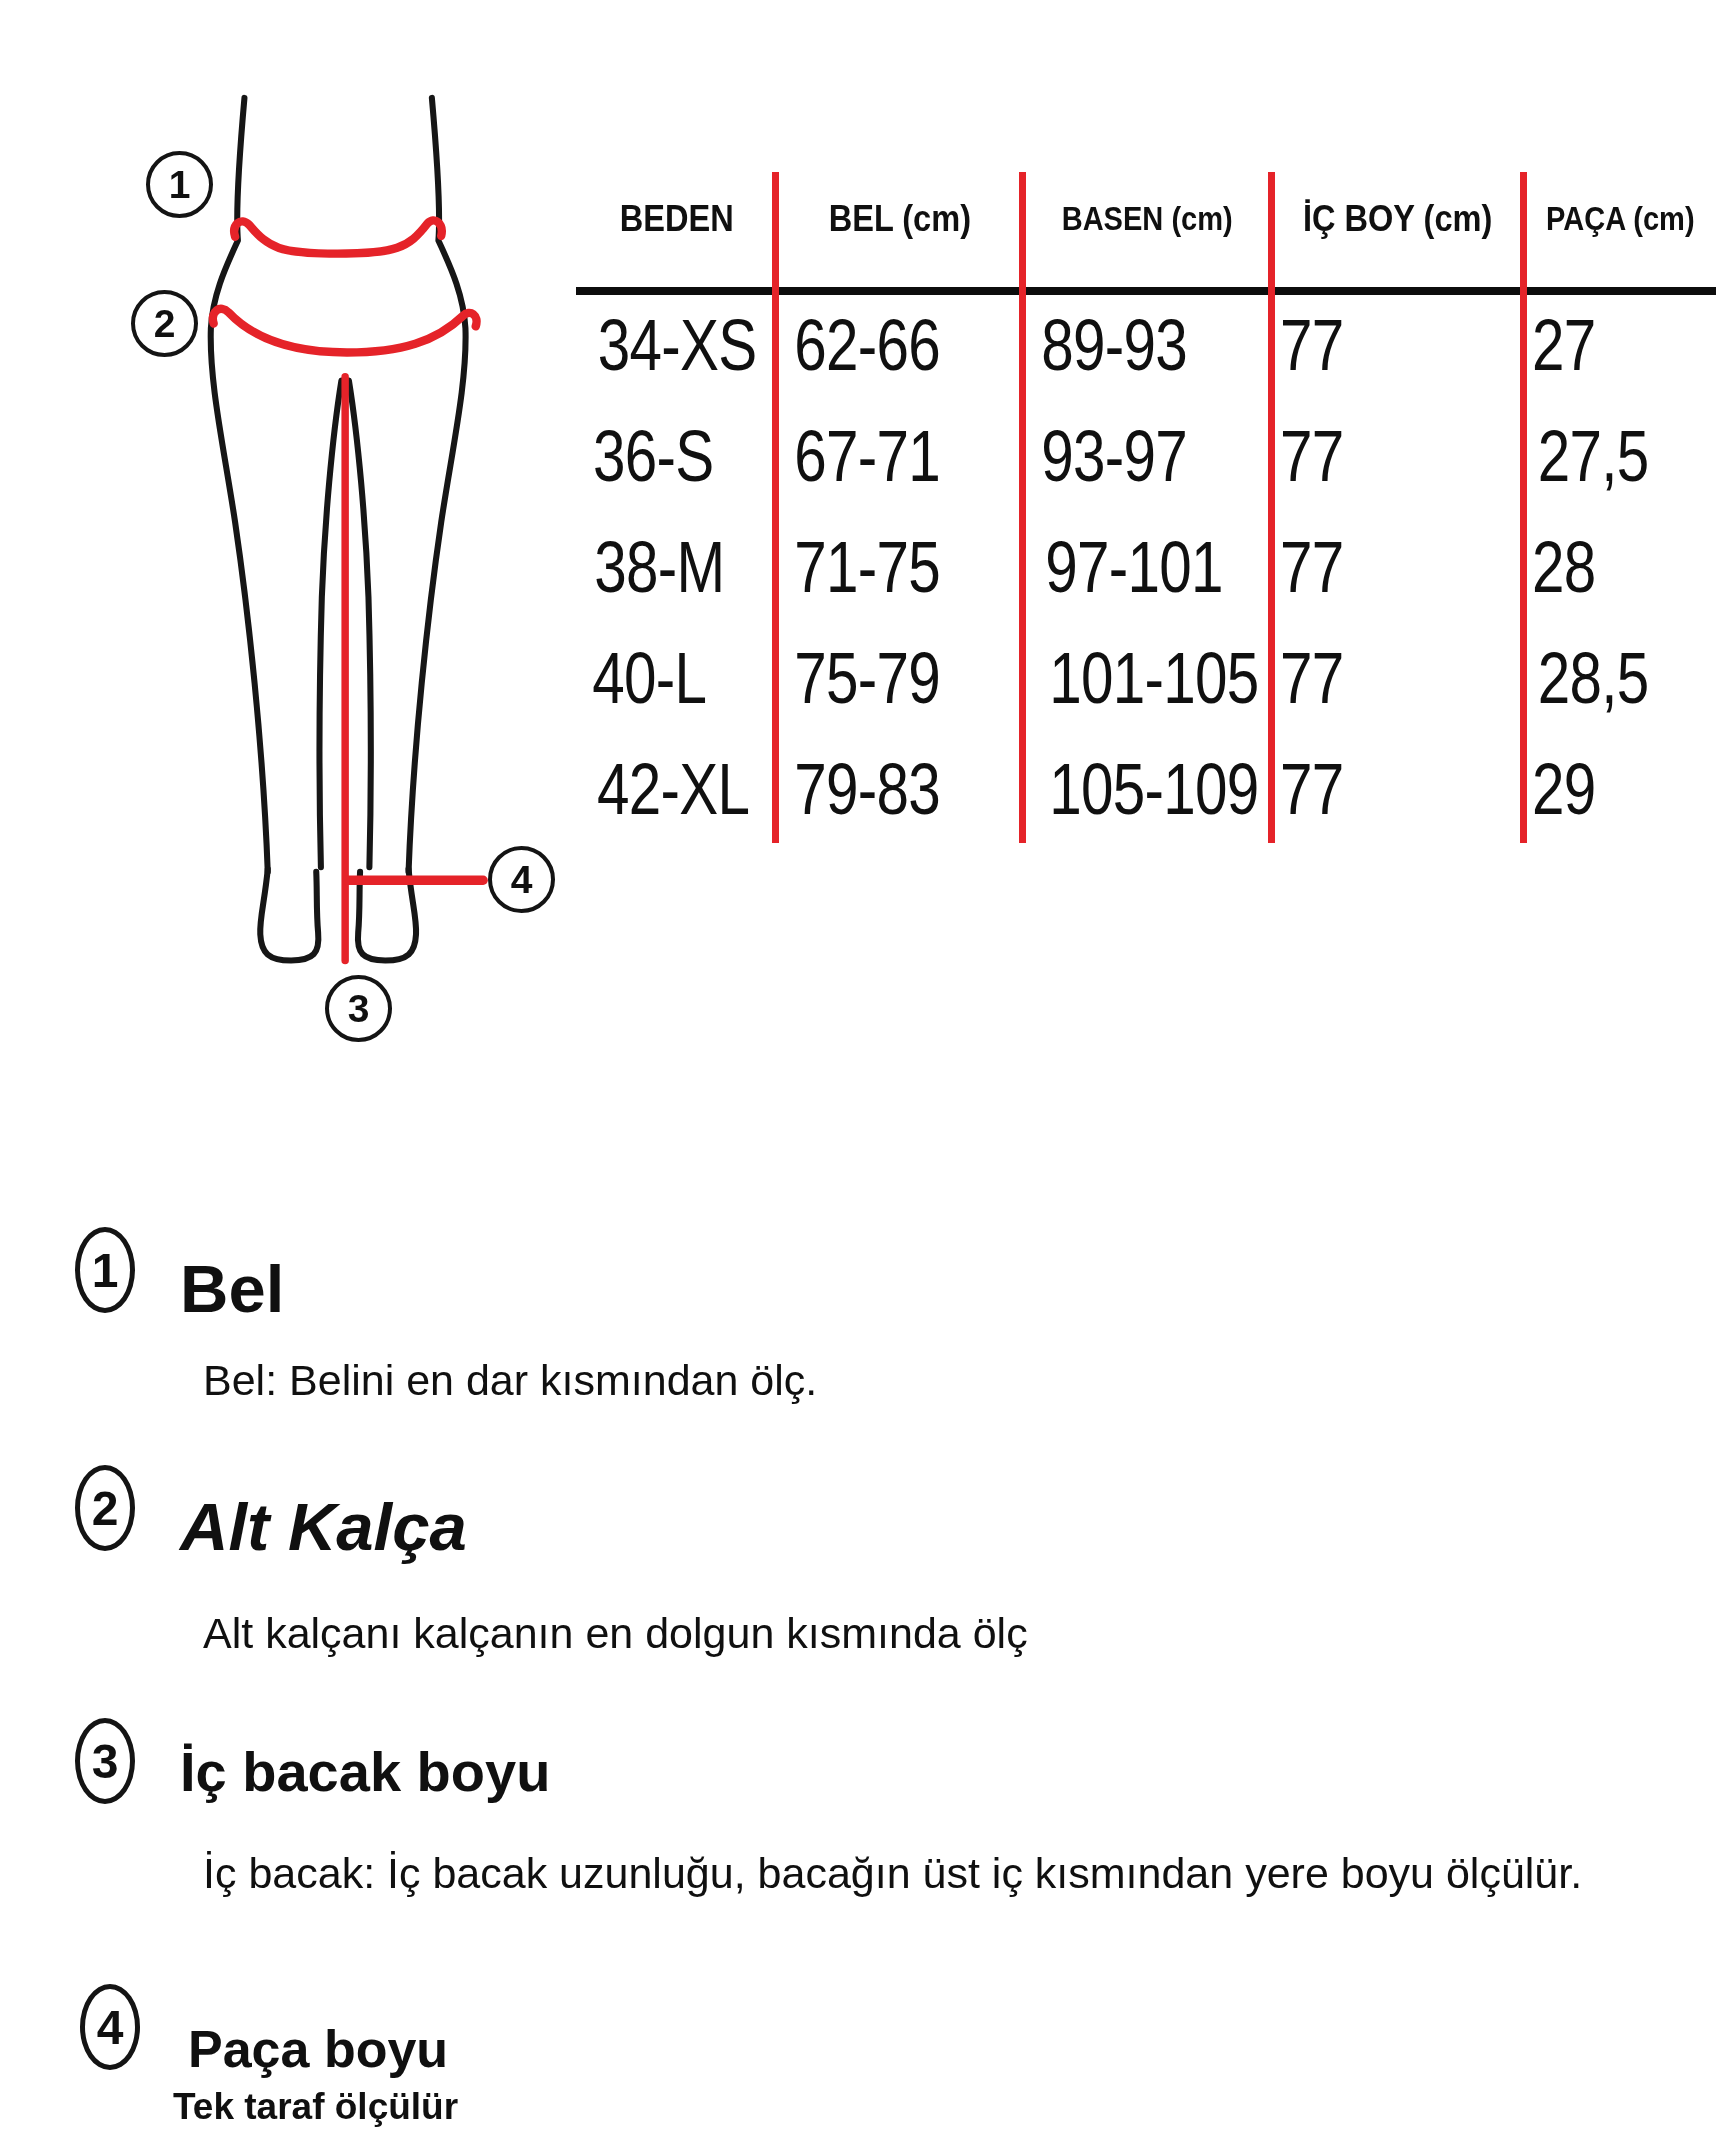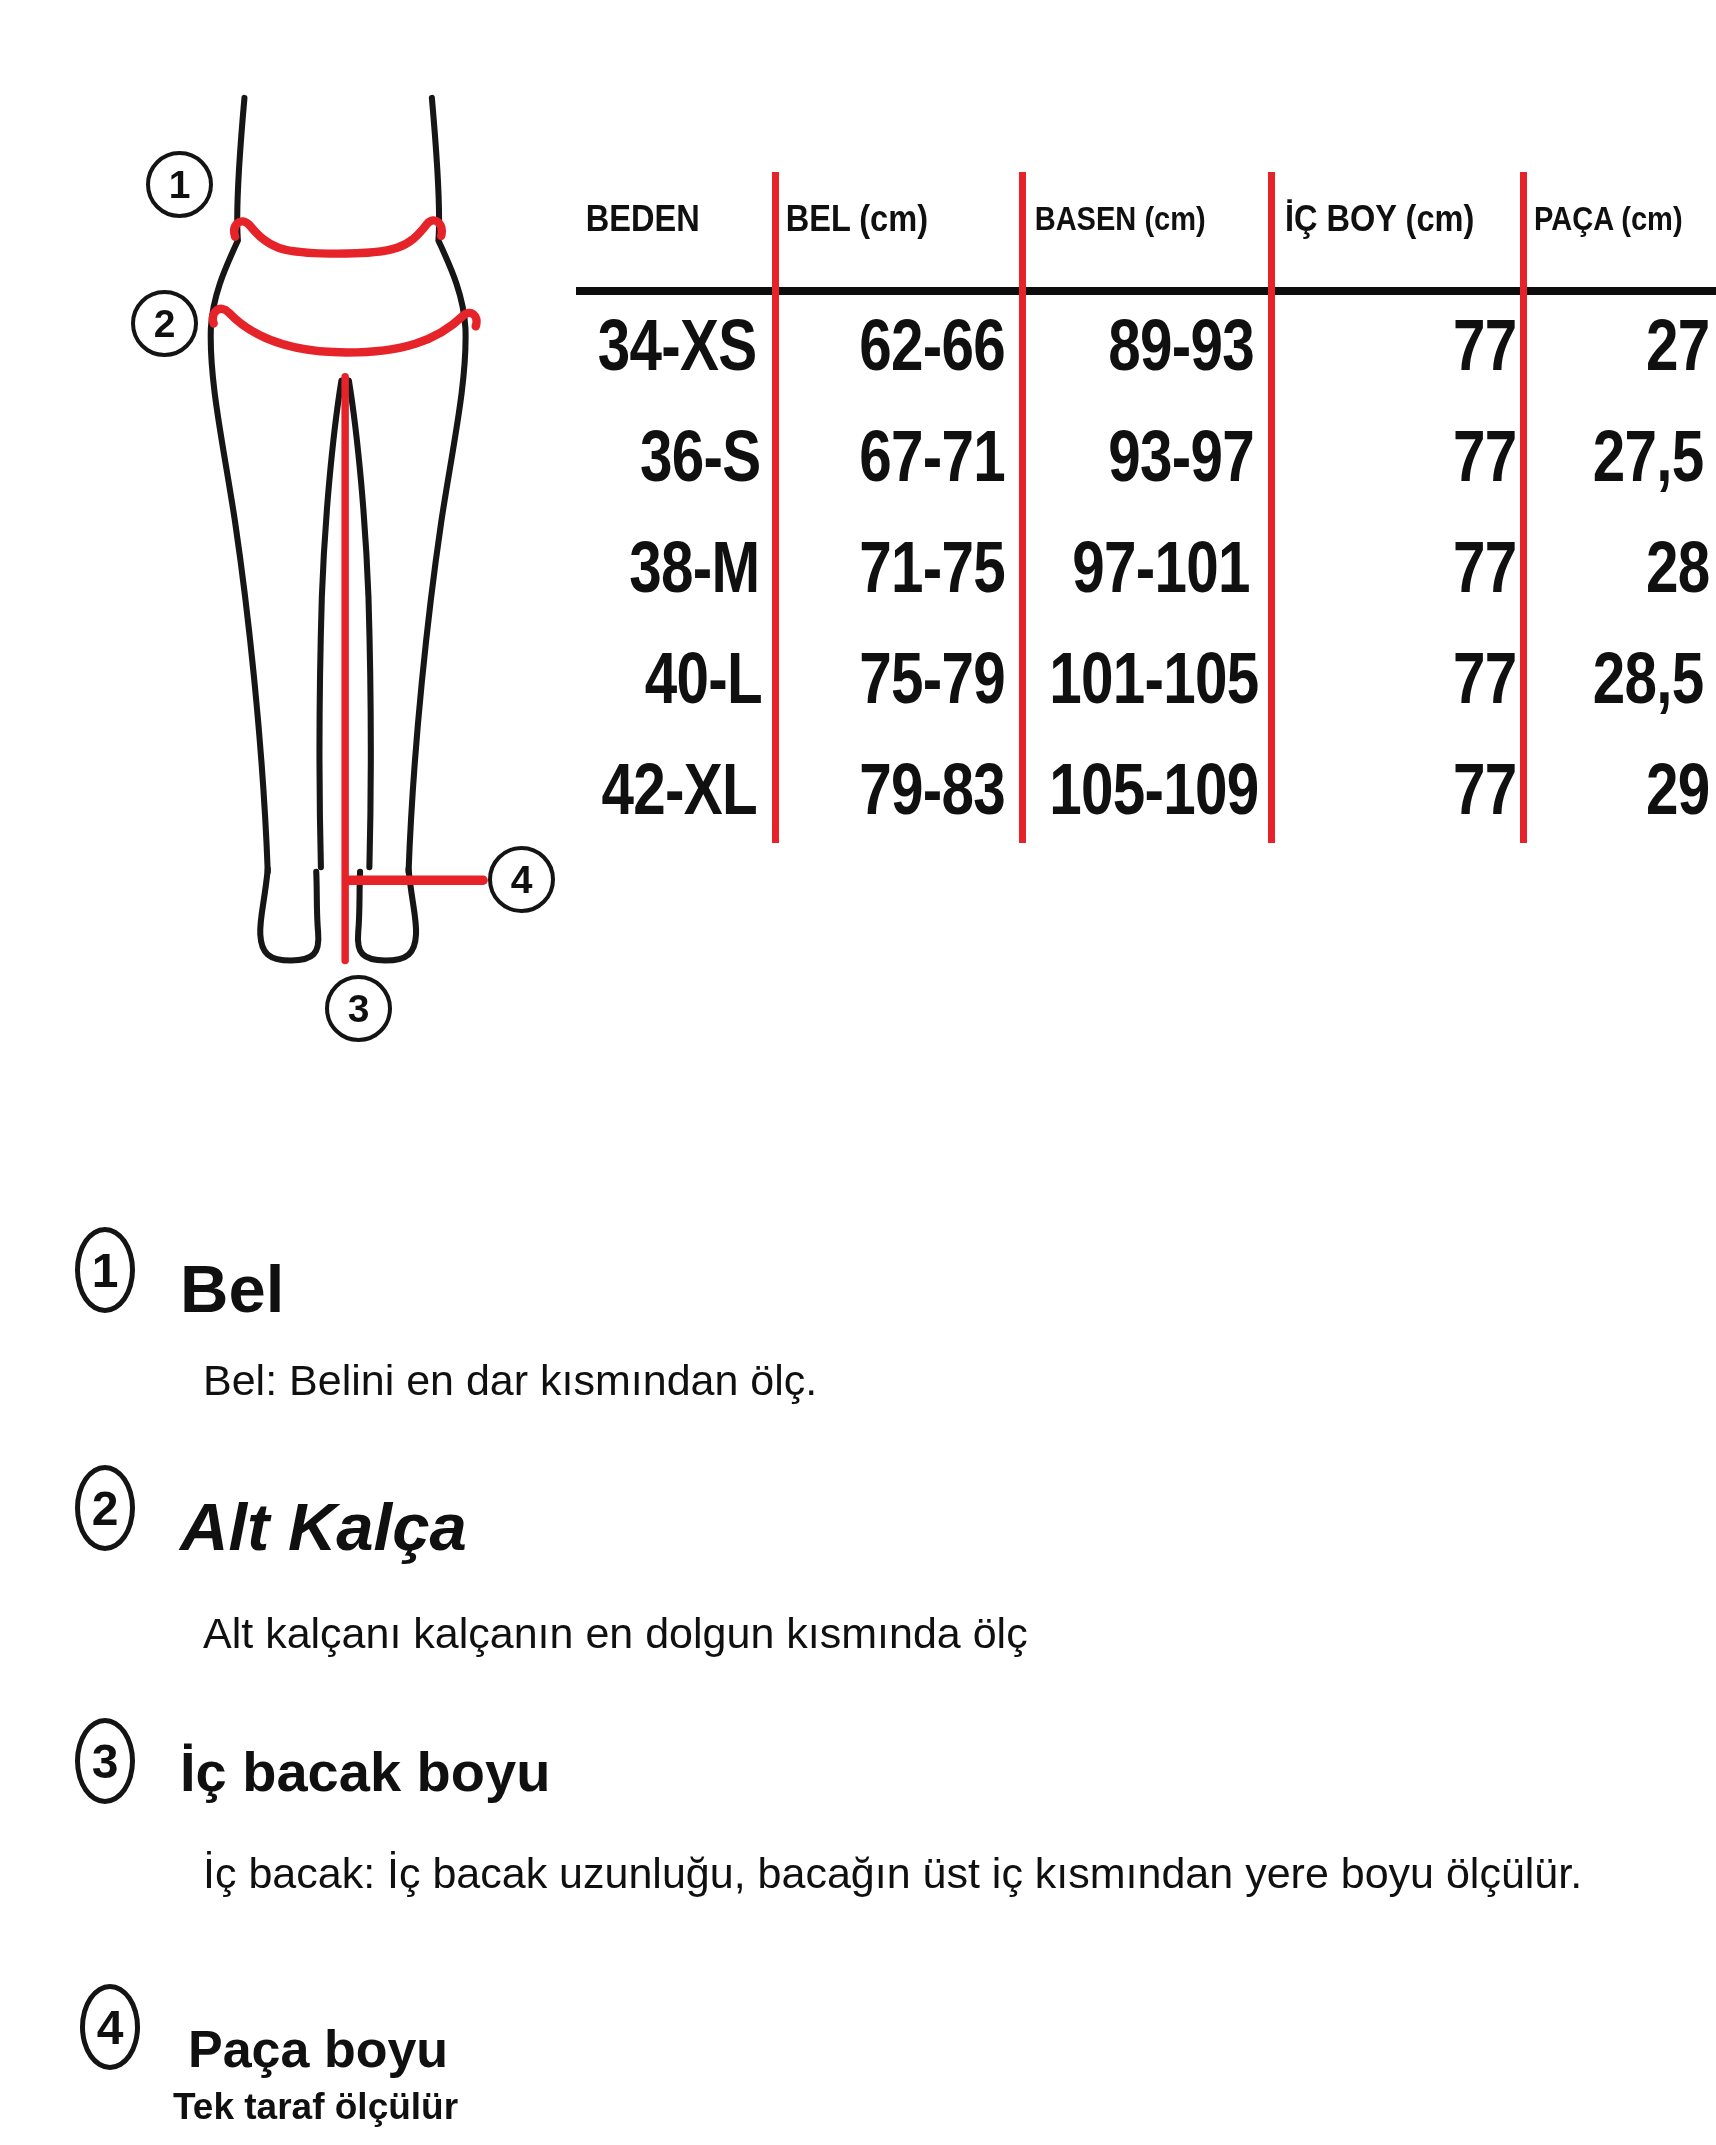--- a/index.html
+++ b/index.html
@@ -27,24 +27,24 @@
   .m1{left:146px;top:151px;}
   .m2{left:131px;top:290px;}
   .m3{left:325px;top:975px;}
   .m4{left:488px;top:846px;}
 
   
   .size-table{position:absolute;left:578px;top:149px;width:1138px;height:695px;}
   .thead,.trow{display:grid;grid-template-columns:198px 247px 249px 252px 193px;align-items:center;}
   .thead{height:140px;}
   .trow{height:111px;}
-  .hcell{text-align:left;font-weight:700;font-size:37px;white-space:nowrap;color:var(--ink);}
+  .hcell{text-align:center;font-weight:700;font-size:37px;white-space:nowrap;color:var(--ink);}
   .hcell.small{font-size:33px;}
   .hcell .cx{display:inline-block;transform:scaleX(.88);}
-  .dcell{text-align:right;font-size:73px;font-weight:700;white-space:nowrap;color:var(--ink);}
+  .dcell{text-align:left;font-size:73px;font-weight:400;white-space:nowrap;color:var(--ink);}
   .dcell .cx{display:inline-block;transform:scaleX(.8);letter-spacing:-0.9px;}
   .underline{position:absolute;left:-1.9px;top:138px;width:1140px;height:7.5px;background:#0d0d0d;}
   .vline{position:absolute;top:23px;height:671px;width:6.5px;background:var(--accent);}
   .v1{left:194px;} .v2{left:441px;} .v3{left:690px;} .v4{left:942px;}
 
   
   .section{position:absolute;left:0;width:1716px;}
   .sec-num{
     position:absolute;width:60px;height:86px;border:5.6px solid #141414;border-radius:50%;
     display:flex;align-items:center;justify-content:center;

